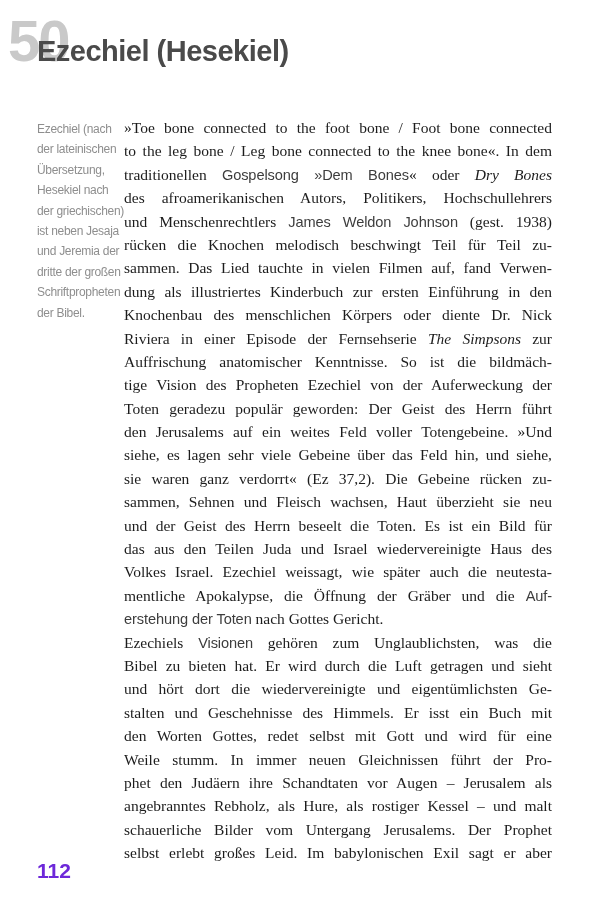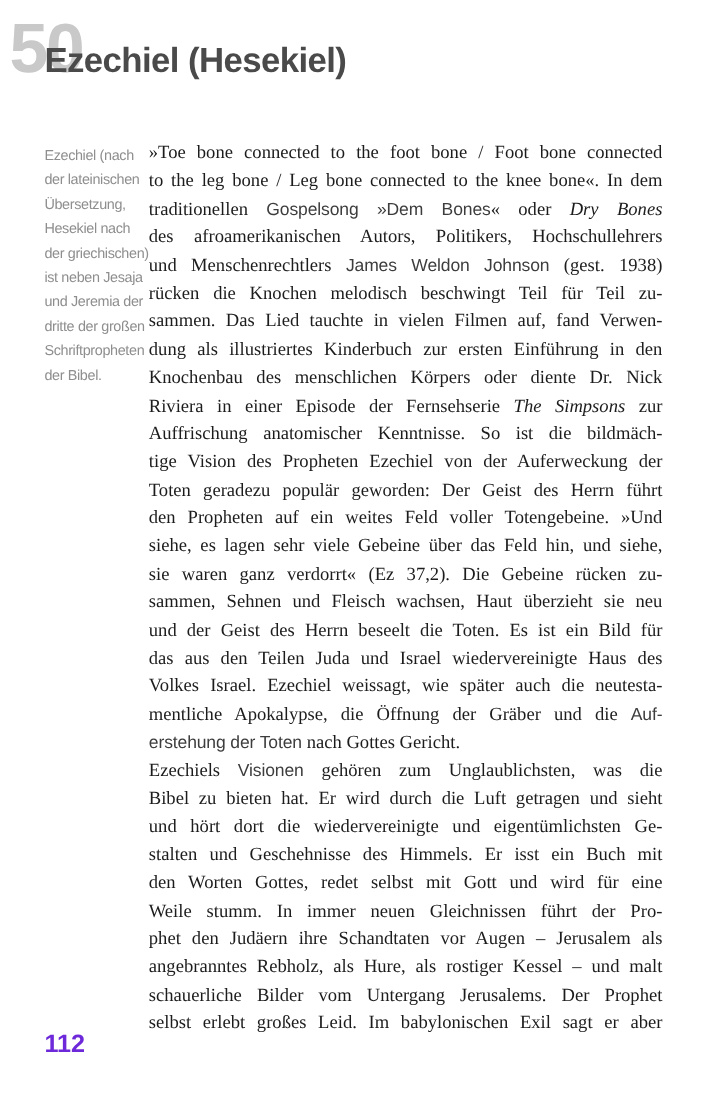--- a/index.html
+++ b/index.html
@@ -124,21 +124,21 @@
       <div class="line"><span class="run">des afroamerikanischen Autors, Politikers, Hochschullehrers</span></div>
       <div class="line"><span class="run">und Menschenrechtlers </span><span class="run-bold">James Weldon Johnson</span><span class="run"> (gest. 1938)</span></div>
       <div class="line"><span class="run">rücken die Knochen melodisch beschwingt Teil für Teil zu-</span></div>
       <div class="line"><span class="run">sammen. Das Lied tauchte in vielen Filmen auf, fand Verwen-</span></div>
       <div class="line"><span class="run">dung als illustriertes Kinderbuch zur ersten Einführung in den</span></div>
       <div class="line"><span class="run">Knochenbau des menschlichen Körpers oder diente Dr. Nick</span></div>
       <div class="line"><span class="run">Riviera in einer Episode der Fernsehserie </span><span class="run-italic">The Simpsons</span><span class="run"> zur</span></div>
       <div class="line"><span class="run">Auffrischung anatomischer Kenntnisse. So ist die bildmäch-</span></div>
       <div class="line"><span class="run">tige Vision des Propheten Ezechiel von der Auferweckung der</span></div>
       <div class="line"><span class="run">Toten geradezu populär geworden: Der Geist des Herrn führt</span></div>
-      <div class="line"><span class="run">den Propheten auf ein weites Feld voller Totengebeine. »Und</span></div>
+      <div class="line"><span class="run">den Jerusalems auf ein weites Feld voller Totengebeine. »Und</span></div>
       <div class="line"><span class="run">siehe, es lagen sehr viele Gebeine über das Feld hin, und siehe,</span></div>
       <div class="line"><span class="run">sie waren ganz verdorrt« (Ez 37,2). Die Gebeine rücken zu-</span></div>
       <div class="line"><span class="run">sammen, Sehnen und Fleisch wachsen, Haut überzieht sie neu</span></div>
       <div class="line"><span class="run">und der Geist des Herrn beseelt die Toten. Es ist ein Bild für</span></div>
       <div class="line"><span class="run">das aus den Teilen Juda und Israel wiedervereinigte Haus des</span></div>
       <div class="line"><span class="run">Volkes Israel. Ezechiel weissagt, wie später auch die neutesta-</span></div>
       <div class="line"><span class="run">mentliche Apokalypse, die Öffnung der Gräber und die </span><span class="run-bold">Auf-</span></div>
       <div class="line para-end"><span class="run-bold">erstehung der Toten</span><span class="run"> nach Gottes Gericht.</span></div>
       <div class="line"><span class="run">Ezechiels </span><span class="run-bold">Visionen</span><span class="run"> gehören zum Unglaublichsten, was die</span></div>
       <div class="line"><span class="run">Bibel zu bieten hat. Er wird durch die Luft getragen und sieht</span></div>

